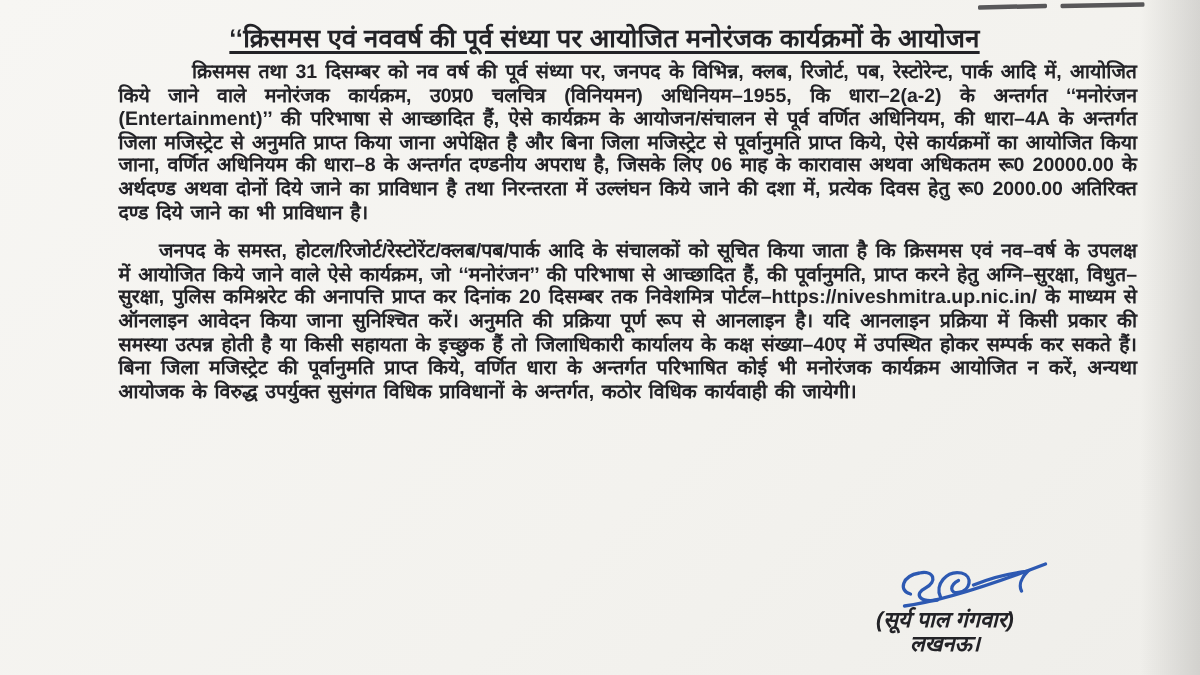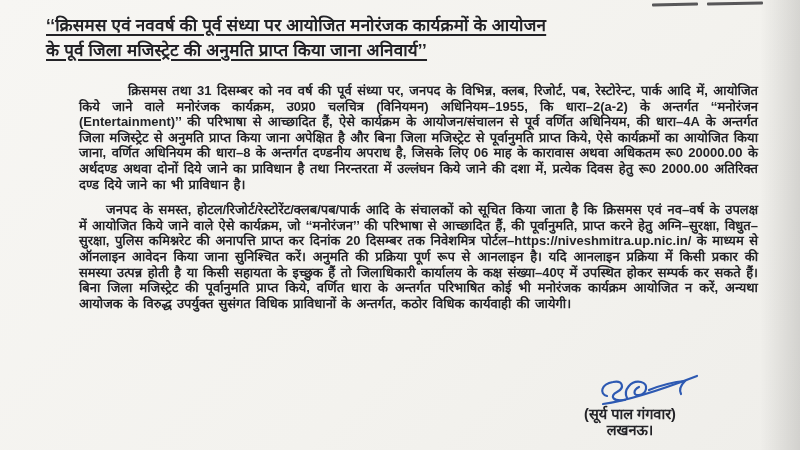--- a/index.html
+++ b/index.html
@@ -19,22 +19,22 @@
   .scan-mark {
     position: absolute;
     height: 3px;
     background: #3c3c3e;
     border-radius: 1px;
     opacity: 0.85;
   }
   .scan-mark.m1 { top: 3px; left: 652px; width: 46px; transform: rotate(-1.5deg); }
   .scan-mark.m2 { top: 2px; left: 707px; width: 56px; transform: rotate(-1deg); }
   .doc-title {
-    margin: 13px 40px 20px 46px;
-    text-align: left;
+    margin: 13px 40px 2px 46px;
+    text-align: center;
     font-size: 17px;
     line-height: 25px;
     font-weight: 700;
     letter-spacing: 0.2px;
   }
   .doc-title .t-line {
     text-decoration: underline;
     text-decoration-thickness: 1.5px;
     text-underline-offset: 3px;
   }
@@ -57,33 +57,32 @@
     font-size: 14.5px;
     line-height: 16px;
     font-weight: 700;
   }
   .signature-scrawl {
     display: block;
     margin: 0 auto -6px 78px;
     width: 118px;
     height: 40px;
   }
-  .sig-line { white-space: nowrap; }
+  .sig-line { white-space: nowrap; font-style: italic; }
 </style>
 </head>
 <body>
 
 <div class="page">
 
   <div class="scan-mark m1"></div>
   <div class="scan-mark m2"></div>
 
   <div class="doc-title">
     <div class="t-line">‘‘क्रिसमस एवं नववर्ष की पूर्व संध्या पर आयोजित मनोरंजक कार्यक्रमों के आयोजन</div>
-    <div class="t-line">के पूर्व जिला मजिस्ट्रेट की अनुमति प्राप्त किया जाना अनिवार्य’’</div>
   </div>
 
   <div class="doc-body">
     <div class="para-1">क्रिसमस तथा 31 दिसम्बर को नव वर्ष की पूर्व संध्या पर, जनपद के विभिन्न, क्लब, रिजोर्ट, पब, रेस्टोरेन्ट, पार्क आदि में, आयोजित किये जाने वाले मनोरंजक कार्यक्रम, उ0प्र0 चलचित्र (विनियमन) अधिनियम–1955, कि धारा–2(a-2) के अन्तर्गत ‘‘मनोरंजन (Entertainment)’’ की परिभाषा से आच्छादित हैं, ऐसे कार्यक्रम के आयोजन/संचालन से पूर्व वर्णित अधिनियम, की धारा–4A के अन्तर्गत जिला मजिस्ट्रेट से अनुमति प्राप्त किया जाना अपेक्षित है और बिना जिला मजिस्ट्रेट से पूर्वानुमति प्राप्त किये, ऐसे कार्यक्रमों का आयोजित किया जाना, वर्णित अधिनियम की धारा–8 के अन्तर्गत दण्डनीय अपराध है, जिसके लिए 06 माह के कारावास अथवा अधिकतम रू0 20000.00 के अर्थदण्ड अथवा दोनों दिये जाने का प्राविधान है तथा निरन्तरता में उल्लंघन किये जाने की दशा में, प्रत्येक दिवस हेतु रू0 2000.00 अतिरिक्त दण्ड दिये जाने का भी प्राविधान है।</div>
     <div class="para-2">जनपद के समस्त, होटल/रिजोर्ट/रेस्टोरेंट/क्लब/पब/पार्क आदि के संचालकों को सूचित किया जाता है कि क्रिसमस एवं नव–वर्ष के उपलक्ष में आयोजित किये जाने वाले ऐसे कार्यक्रम, जो ‘‘मनोरंजन’’ की परिभाषा से आच्छादित हैं, की पूर्वानुमति, प्राप्त करने हेतु अग्नि–सुरक्षा, विधुत–सुरक्षा, पुलिस कमिश्नरेट की अनापत्ति प्राप्त कर दिनांक 20 दिसम्बर तक निवेशमित्र पोर्टल–https://niveshmitra.up.nic.in/ के माध्यम से ऑनलाइन आवेदन किया जाना सुनिश्चित करें। अनुमति की प्रक्रिया पूर्ण रूप से आनलाइन है। यदि आनलाइन प्रक्रिया में किसी प्रकार की समस्या उत्पन्न होती है या किसी सहायता के इच्छुक हैं तो जिलाधिकारी कार्यालय के कक्ष संख्या–40ए में उपस्थित होकर सम्पर्क कर सकते हैं। बिना जिला मजिस्ट्रेट की पूर्वानुमति प्राप्त किये, वर्णित धारा के अन्तर्गत परिभाषित कोई भी मनोरंजक कार्यक्रम आयोजित न करें, अन्यथा आयोजक के विरुद्ध उपर्युक्त सुसंगत विधिक प्राविधानों के अन्तर्गत, कठोर विधिक कार्यवाही की जायेगी।</div>
   </div>
 
   <div class="signature-block">
     <svg class="signature-scrawl" viewBox="0 0 118 40" xmlns="http://www.w3.org/2000/svg">
       <g fill="none" stroke="#2d59b2" stroke-width="2.2" stroke-linecap="round">

